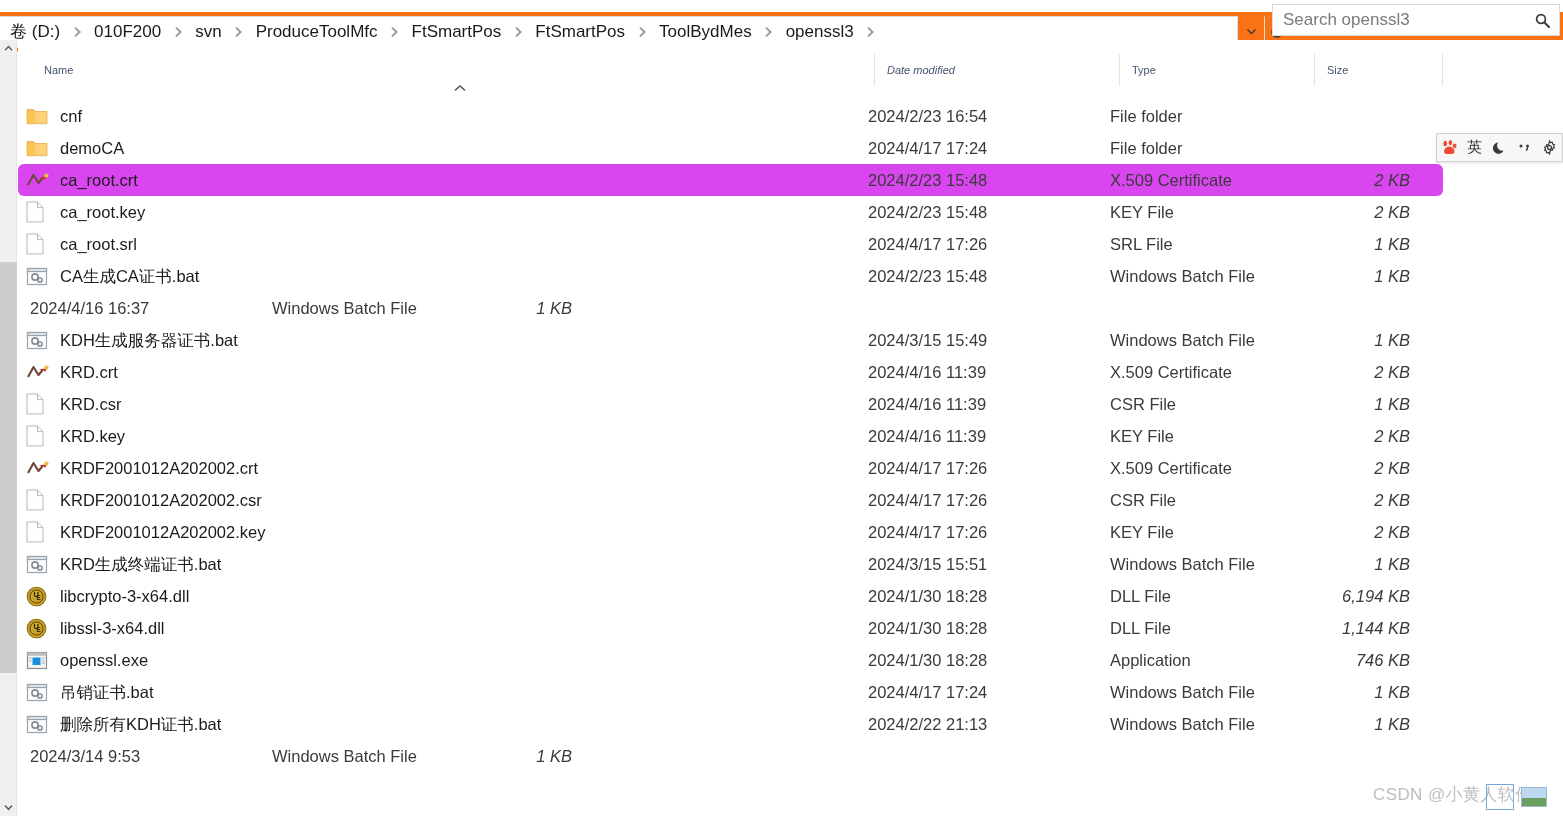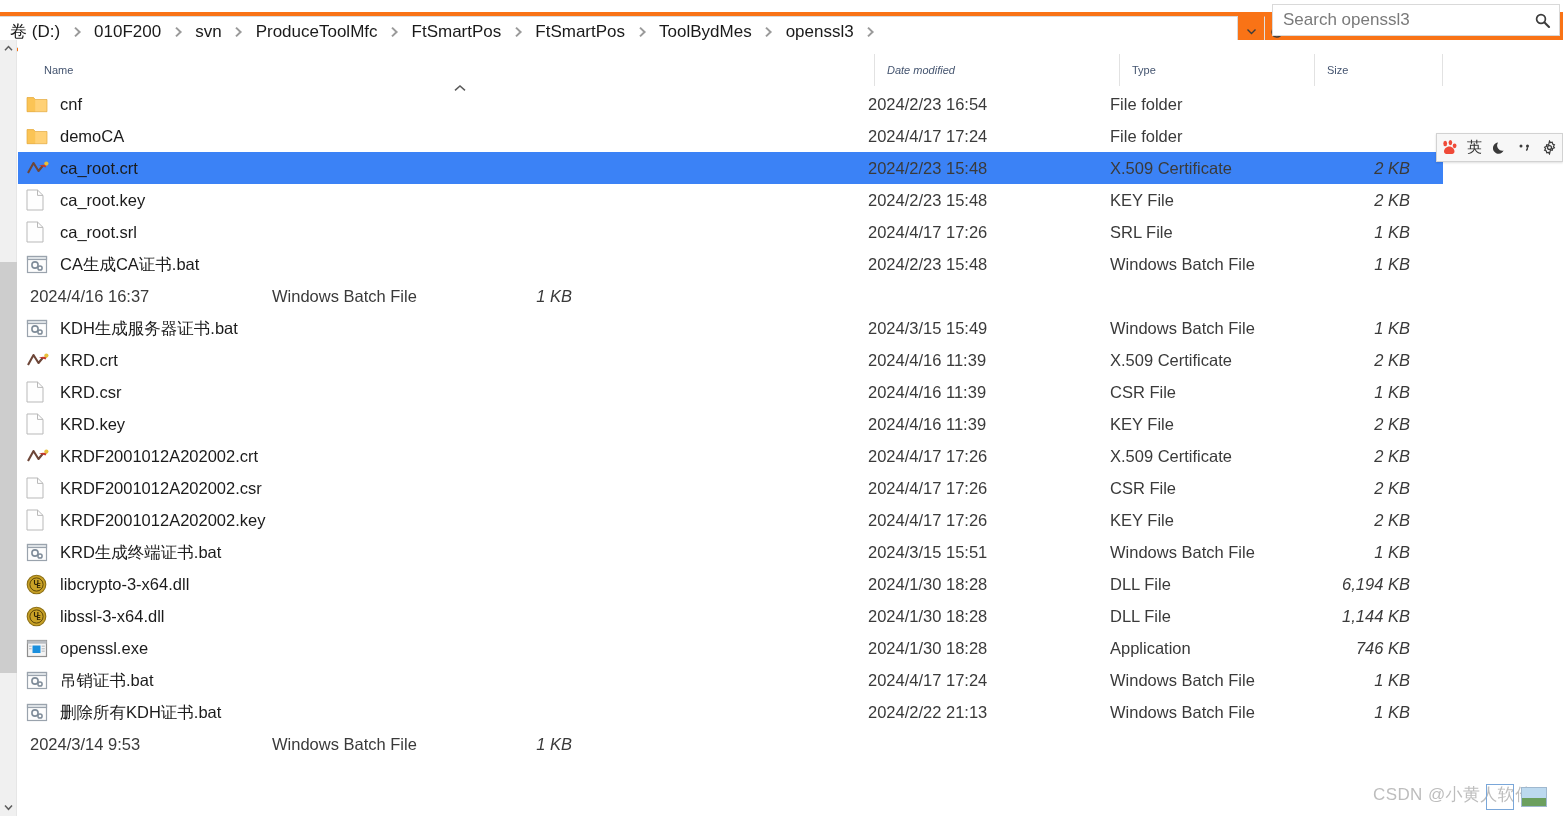--- a/index.html
+++ b/index.html
@@ -88,29 +88,29 @@
   .ch-name { left:26px; width:838px; border-left:none; padding-left:0; }
   .ch-date { left:856px; width:242px;font-style:italic; }
   .ch-type { left:1078px; width:198px;margin-left:23px; }
   .ch-size { left:1296px; width:128px; }
   .ch-divider {
     position:absolute; top:14px; height:32px; width:1px; background:#e2e2e2;
   }
 
   
   .filelist {
-    position:absolute; left:18px; top:88px; width:1545px; height:680px;
+    position:absolute; left:18px; top:100px; width:1545px; height:680px;
     overflow:hidden;
   }
   .row {
     position:relative; height:32px; width:1425px;
     display:flex; align-items:center;
     font-size:16.5px; color:#1b1b1b;
   }
-  .row.selected { background:#3b82f6; }
+  .row.selected { background:#d946ef;border-radius:6px; }
 
   .cell-name {
     flex:0 0 838px; display:flex; align-items:center; padding-left:8px;
     white-space:nowrap; overflow:hidden;
   }
   .cell-date { flex:0 0 242px; padding-left:12px; color:#3a3a3a; white-space:nowrap; }
   .cell-type { flex:0 0 198px; padding-left:12px; color:#3a3a3a; white-space:nowrap; }
   .cell-size { flex:0 0 128px; padding-right:14px; text-align:right; color:#3a3a3a; white-space:nowrap;font-style:italic; }
 
   .icon {

